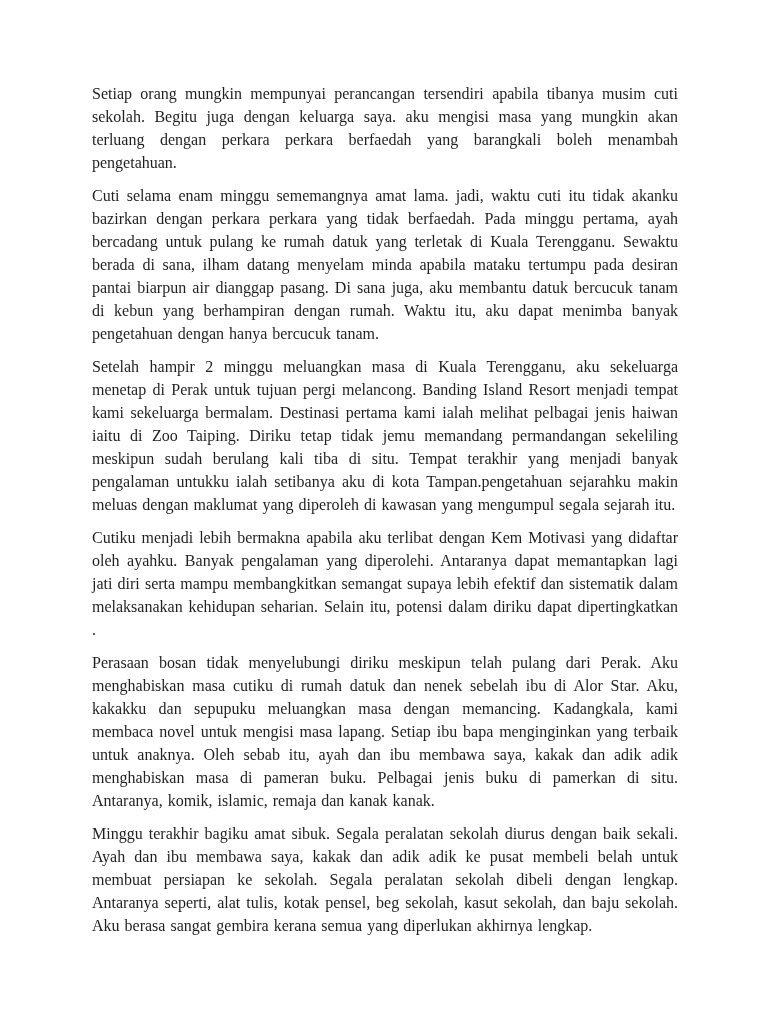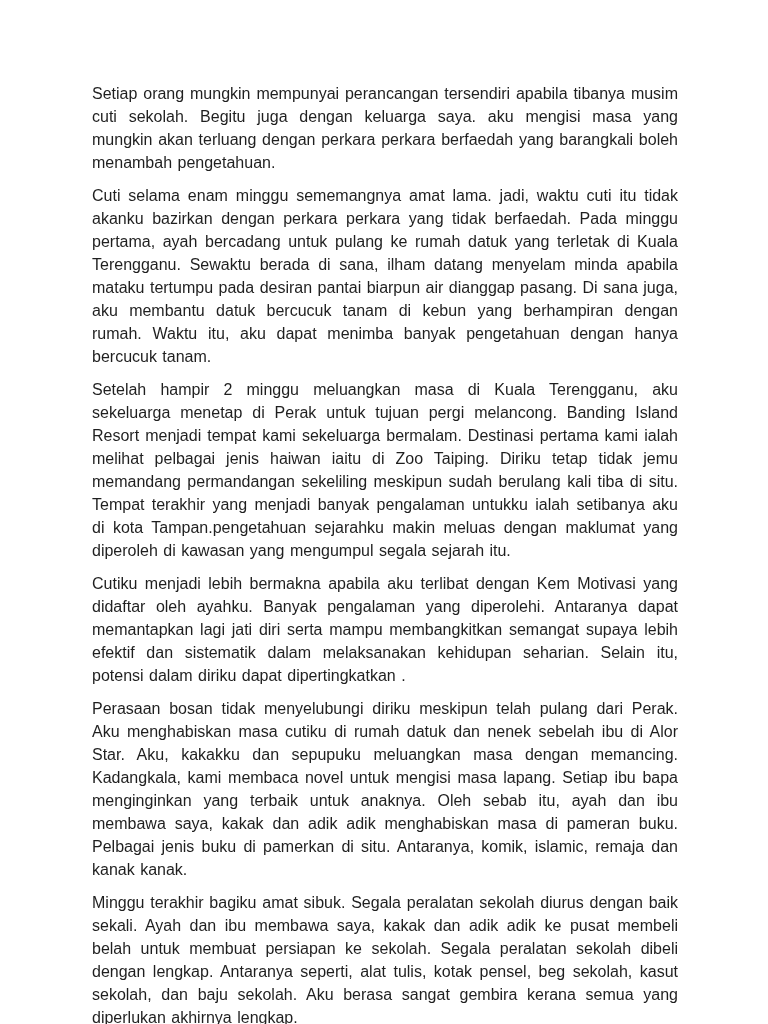--- a/index.html
+++ b/index.html
@@ -12,21 +12,21 @@
   }
   .page {
     box-sizing: border-box;
     width: 768px;
     height: 1024px;
     background: #ffffff;
     padding: 82px 90px 0 92px;
   }
   .para {
     margin: 0 0 10px 0;
-    font-family: Liberation Sans, sans-serif;
+    font-family: Liberation Serif, serif;
     font-size: 16px;
     line-height: 23px;
     color: #1f1f1f;
     text-align: justify;
     text-justify: inter-word;
     word-spacing: 1px;
   }
 </style>
 </head>
 <body>

